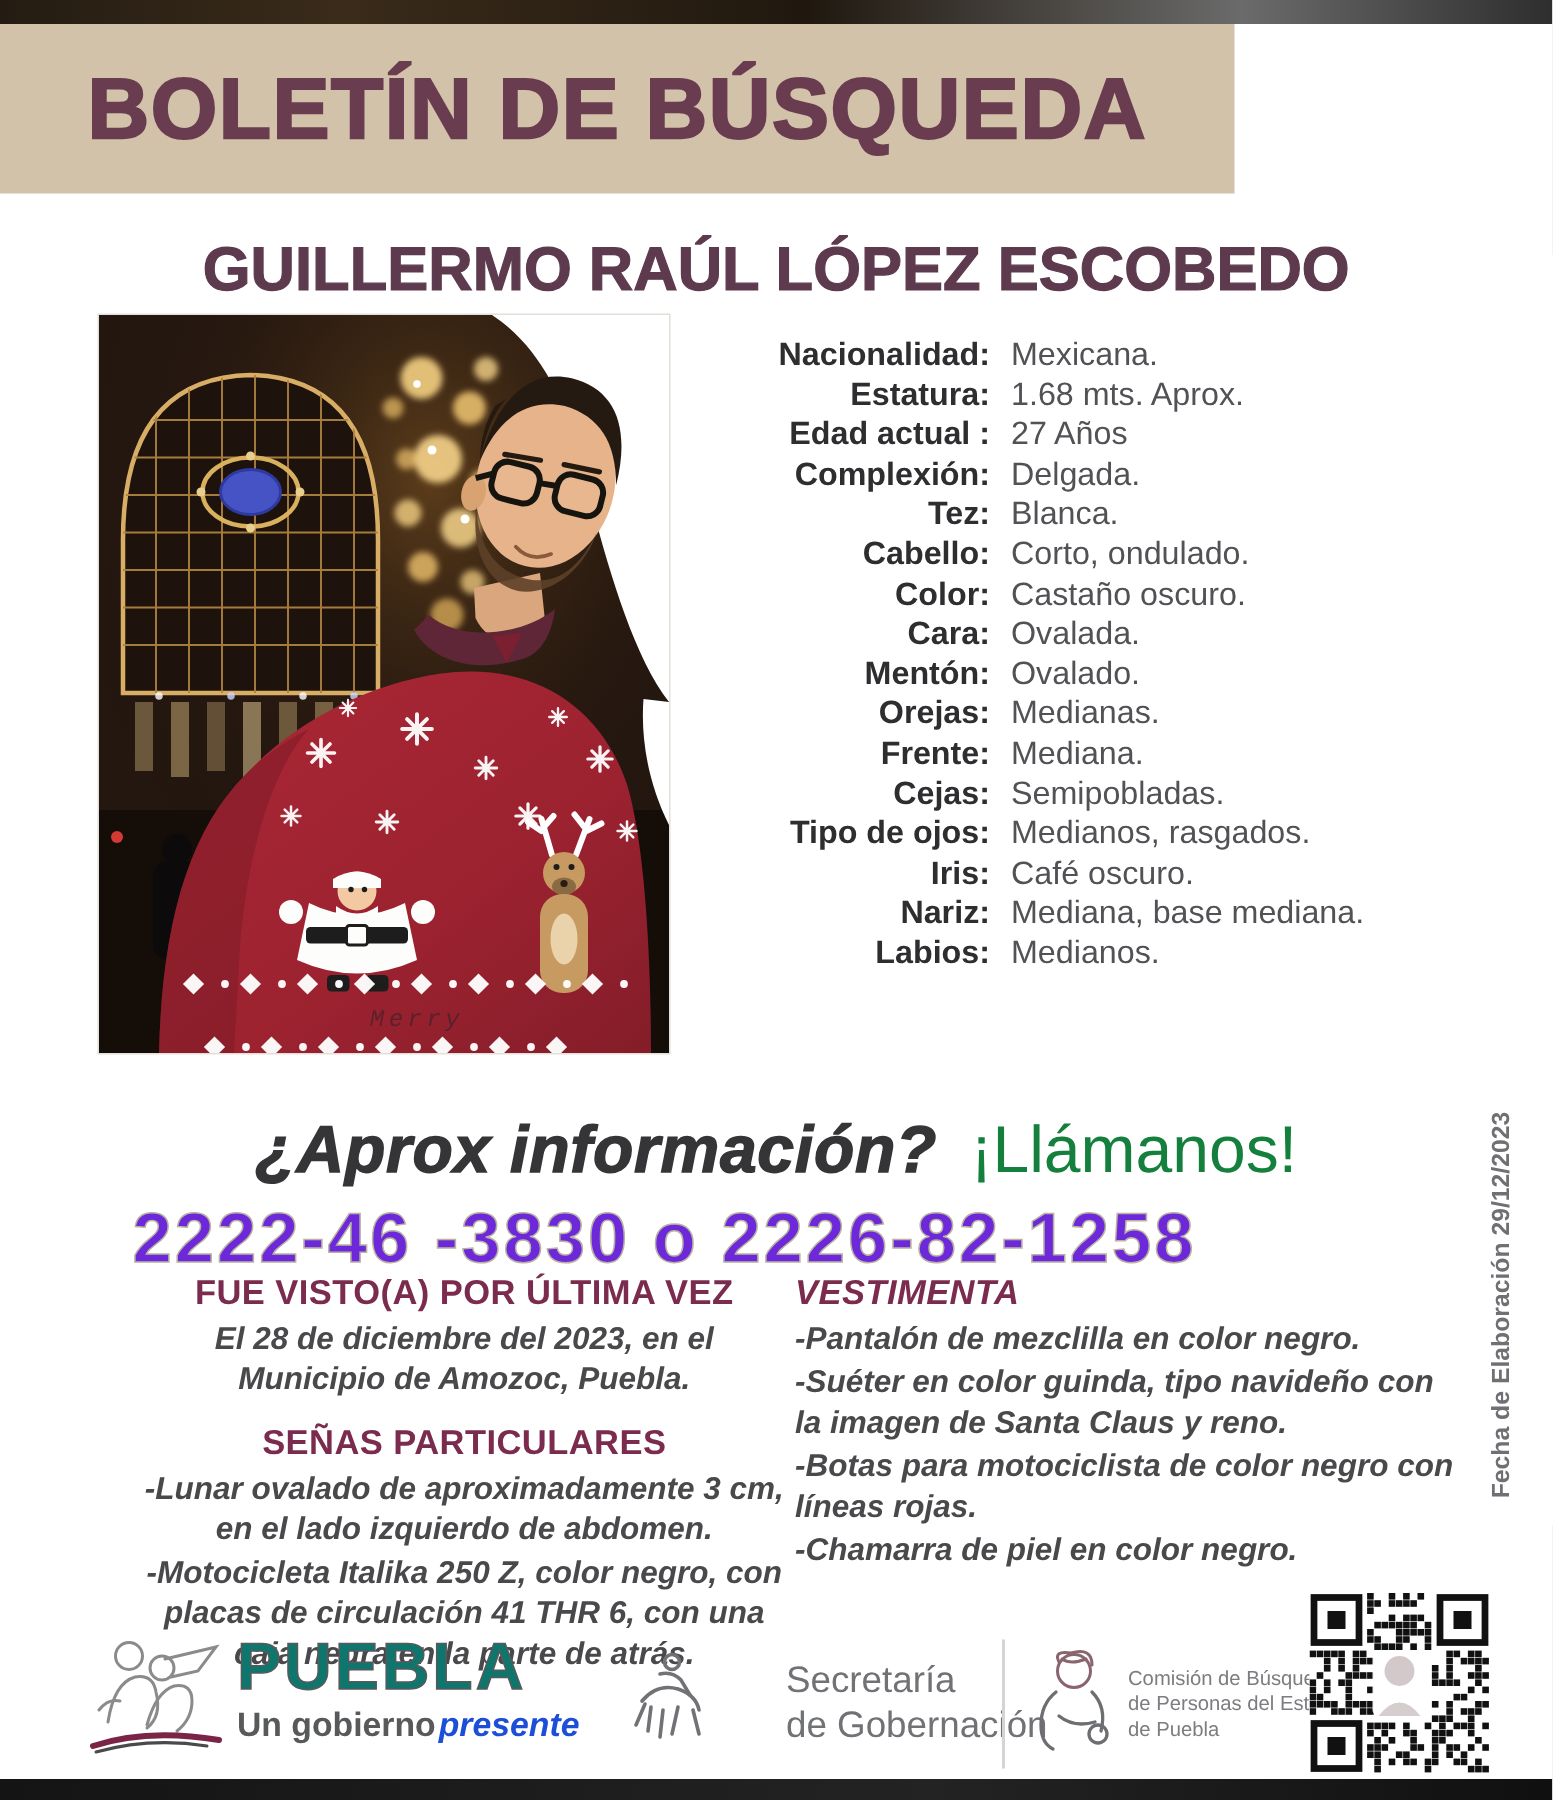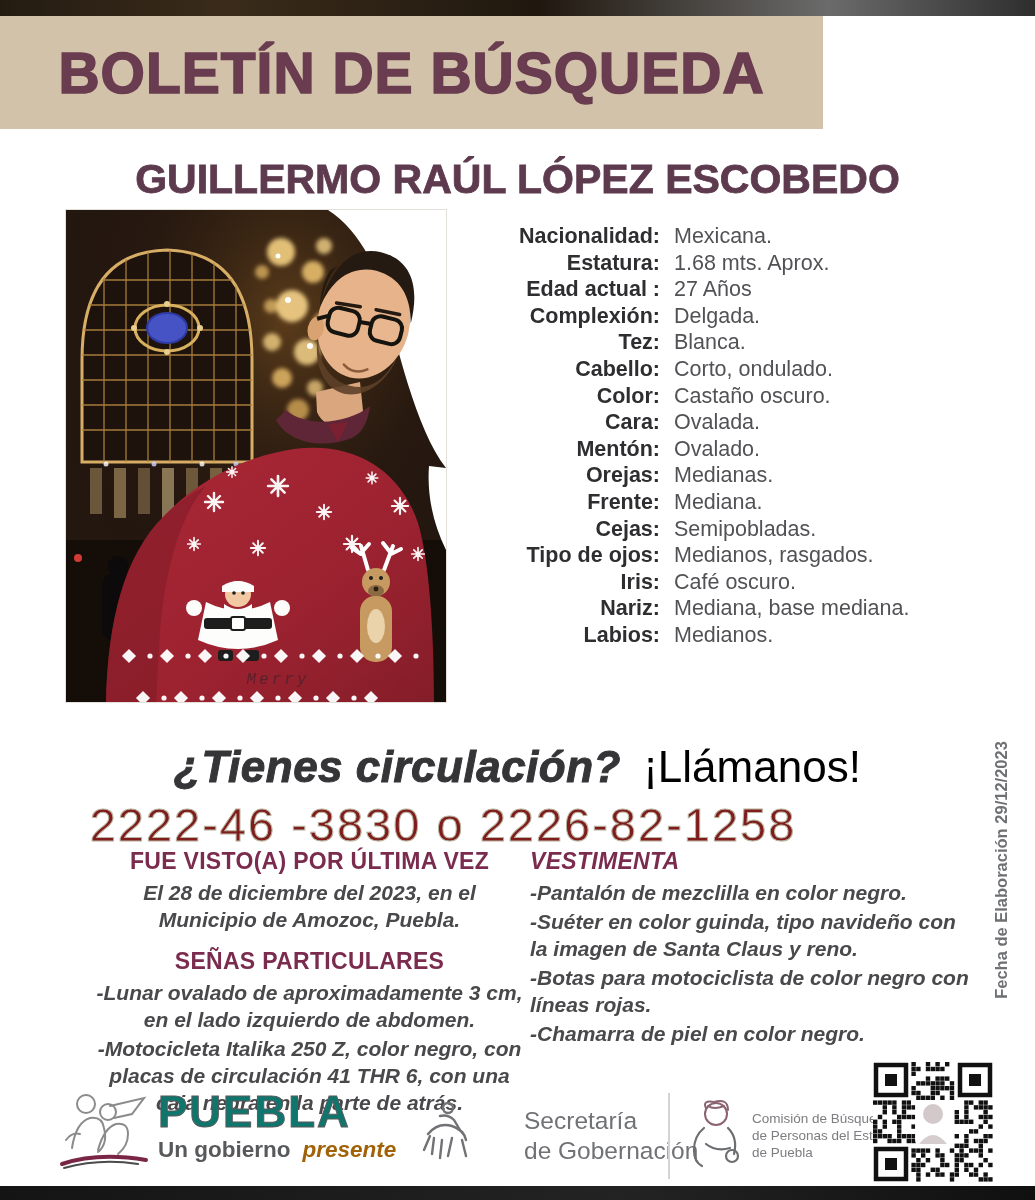--- a/index.html
+++ b/index.html
@@ -31,23 +31,23 @@
   
   .details{position:absolute;left:462px;top:223px;width:545px;}
   .drow{display:flex;line-height:26.6px;font-size:21.5px;}
   .dlbl{width:198px;text-align:right;font-weight:bold;color:#2e2e31;flex:0 0 auto;}
   .dval{margin-left:14px;color:#525256;}
 
   
   .ask{position:absolute;left:0;top:742px;width:1035px;text-align:center;color:#353538;
        font-size:44px;}
   .ask .q{font-style:italic;font-weight:bold;-webkit-text-stroke:1px #353538;letter-spacing:0.5px;}
-  .ask .c{font-weight:normal;color:#000000;margin-left:10px;}
+  .ask .c{font-weight:normal;color:#15803d;margin-left:10px;}
   .phones{position:absolute;left:0;top:797px;width:886px;text-align:center;
-       font-size:47px;font-weight:normal;color:#7f1d1d;letter-spacing:2px;
+       font-size:47px;font-weight:bold;color:#6d28d9;letter-spacing:2px;
        -webkit-text-stroke:1px #b9b3a0;}
 
   
   .col{position:absolute;font-size:21px;color:#49494c;}
   .col-left{left:92px;top:848px;width:435px;text-align:center;}
   .col-right{left:530px;top:848px;width:448px;}
   .sec-h{font-size:23px;font-weight:bold;color:#7b2c4e;margin:0 0 4px 0;letter-spacing:0.3px;}
   .sec-h.it{font-style:italic;}
   .col p{margin:0 0 2px 0;font-weight:bold;font-style:italic;line-height:27px;}
   .gap{height:13px;}
@@ -57,21 +57,21 @@
       transform:rotate(-90deg);text-align:center;font-size:16.5px;font-weight:bold;
       color:#6f7073;white-space:nowrap;}
 
   
   .footer{position:absolute;left:0;top:1058px;width:1035px;height:128px;}
   .puebla-icon{position:absolute;left:58px;top:30px;}
   .puebla-text{position:absolute;left:158px;top:32px;}
   .puebla-name{font-size:44px;font-weight:bold;color:#0f766e;letter-spacing:2px;line-height:44px;
       -webkit-text-stroke:1px #58595b;}
   .puebla-tag{font-size:22.5px;color:#58595b;font-weight:bold;margin-top:3px;}
-  .puebla-tag .accent{color:#a16207;font-style:italic;margin-left:12px;}
+  .puebla-tag .accent{color:#1d4ed8;font-style:italic;margin-left:2px;}
   .segob-icon{position:absolute;left:418px;top:42px;}
   .segob-text{position:absolute;left:484px;top:48px;font-size:24.5px;color:#717276;line-height:30px;margin-left:40px;}
   .v-div{position:absolute;left:668px;top:35px;width:2px;height:86px;background:#d4d4d4;}
   .comi-icon{position:absolute;left:684px;top:40px;}
   .comi-text{position:absolute;left:752px;top:52px;font-size:13.5px;color:#7c7d81;line-height:17px;}
   .qr{position:absolute;left:873px;top:4px;width:120px;height:120px;background:#fff;}
 </style>
 </head>
 <body>
 
@@ -371,21 +371,21 @@
         <span class="dlbl">Nariz:</span>
         <span class="dval">Mediana, base mediana.</span>
       </div>
       <div class="drow">
         <span class="dlbl">Labios:</span>
         <span class="dval">Medianos.</span>
       </div>
     </div>
 
   <div class="ask">
-    <span class="q">¿Tienes circulación?</span>
+    <span class="q">¿Aprox información?</span>
     <span class="c">¡Llámanos!</span>
   </div>
   <div class="phones">2222-46 -3830 o 2226-82-1258</div>
 
   <div class="col col-left">
     <div class="sec-h">FUE VISTO(A) POR ÚLTIMA VEZ</div>
     <p>El 28 de diciembre del 2023, en el Municipio de Amozoc, Puebla.</p>
     <div class="gap"></div>
     <div class="sec-h">SEÑAS PARTICULARES</div>
     <div id="marks-lines">

